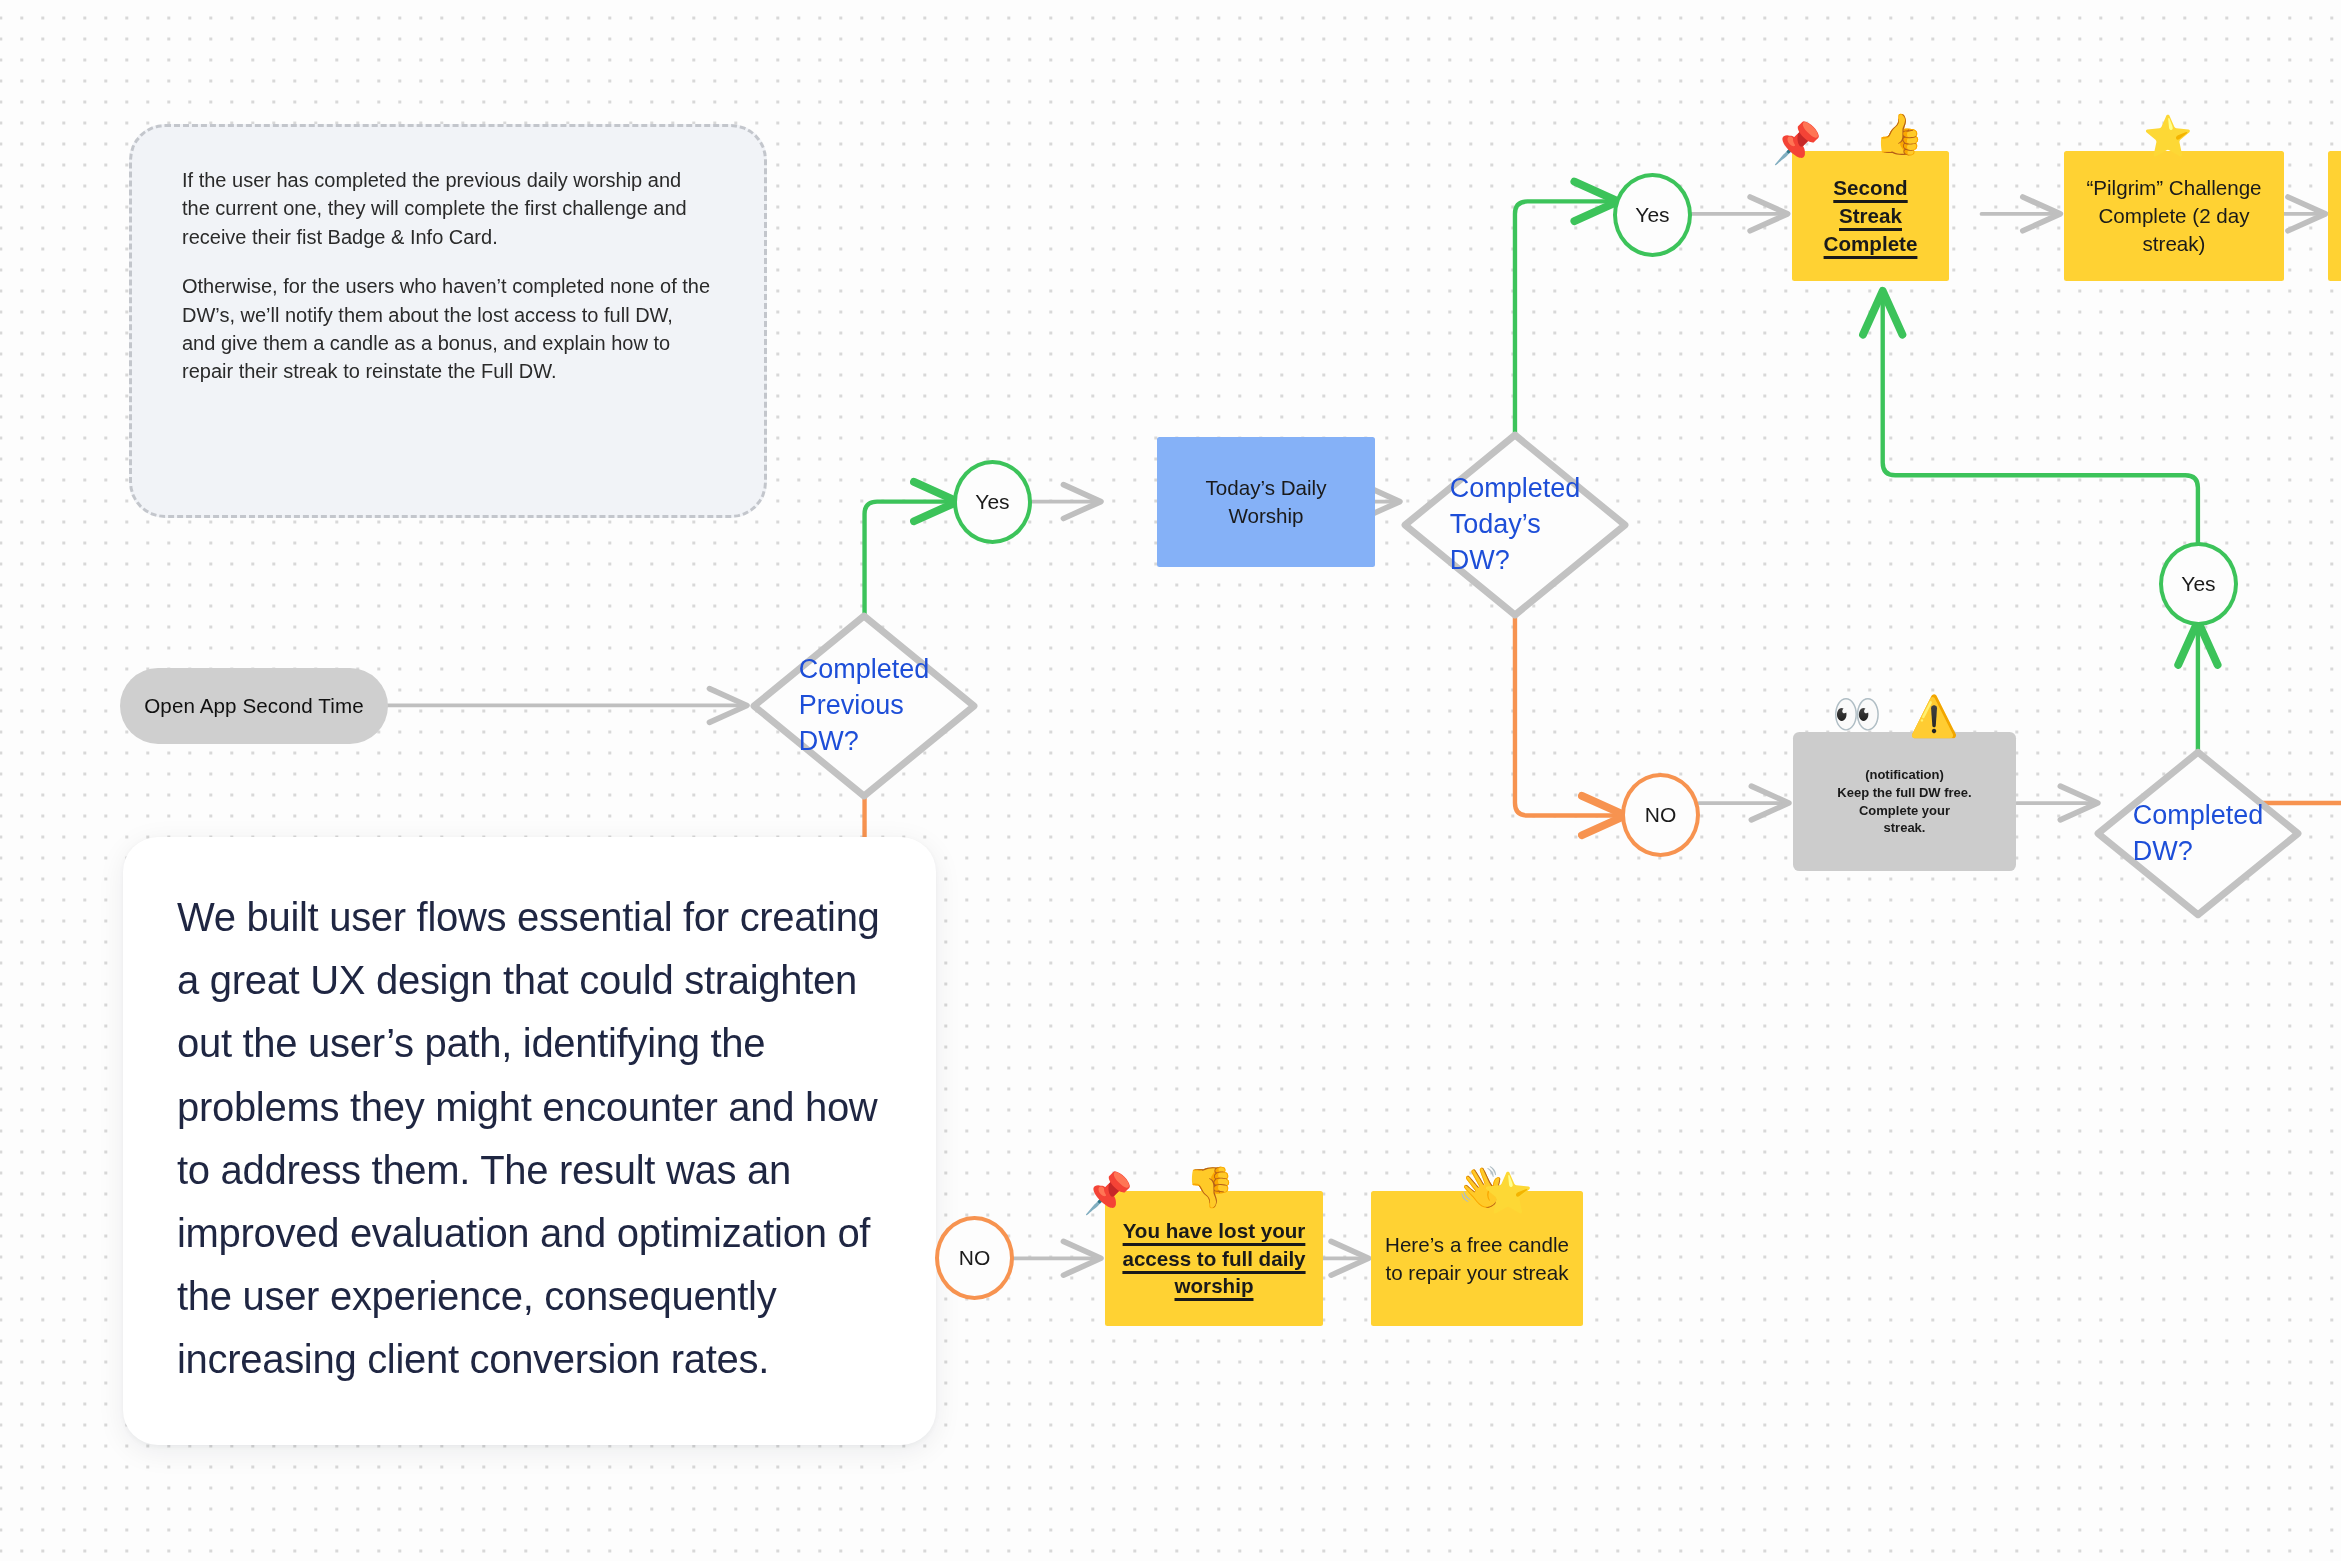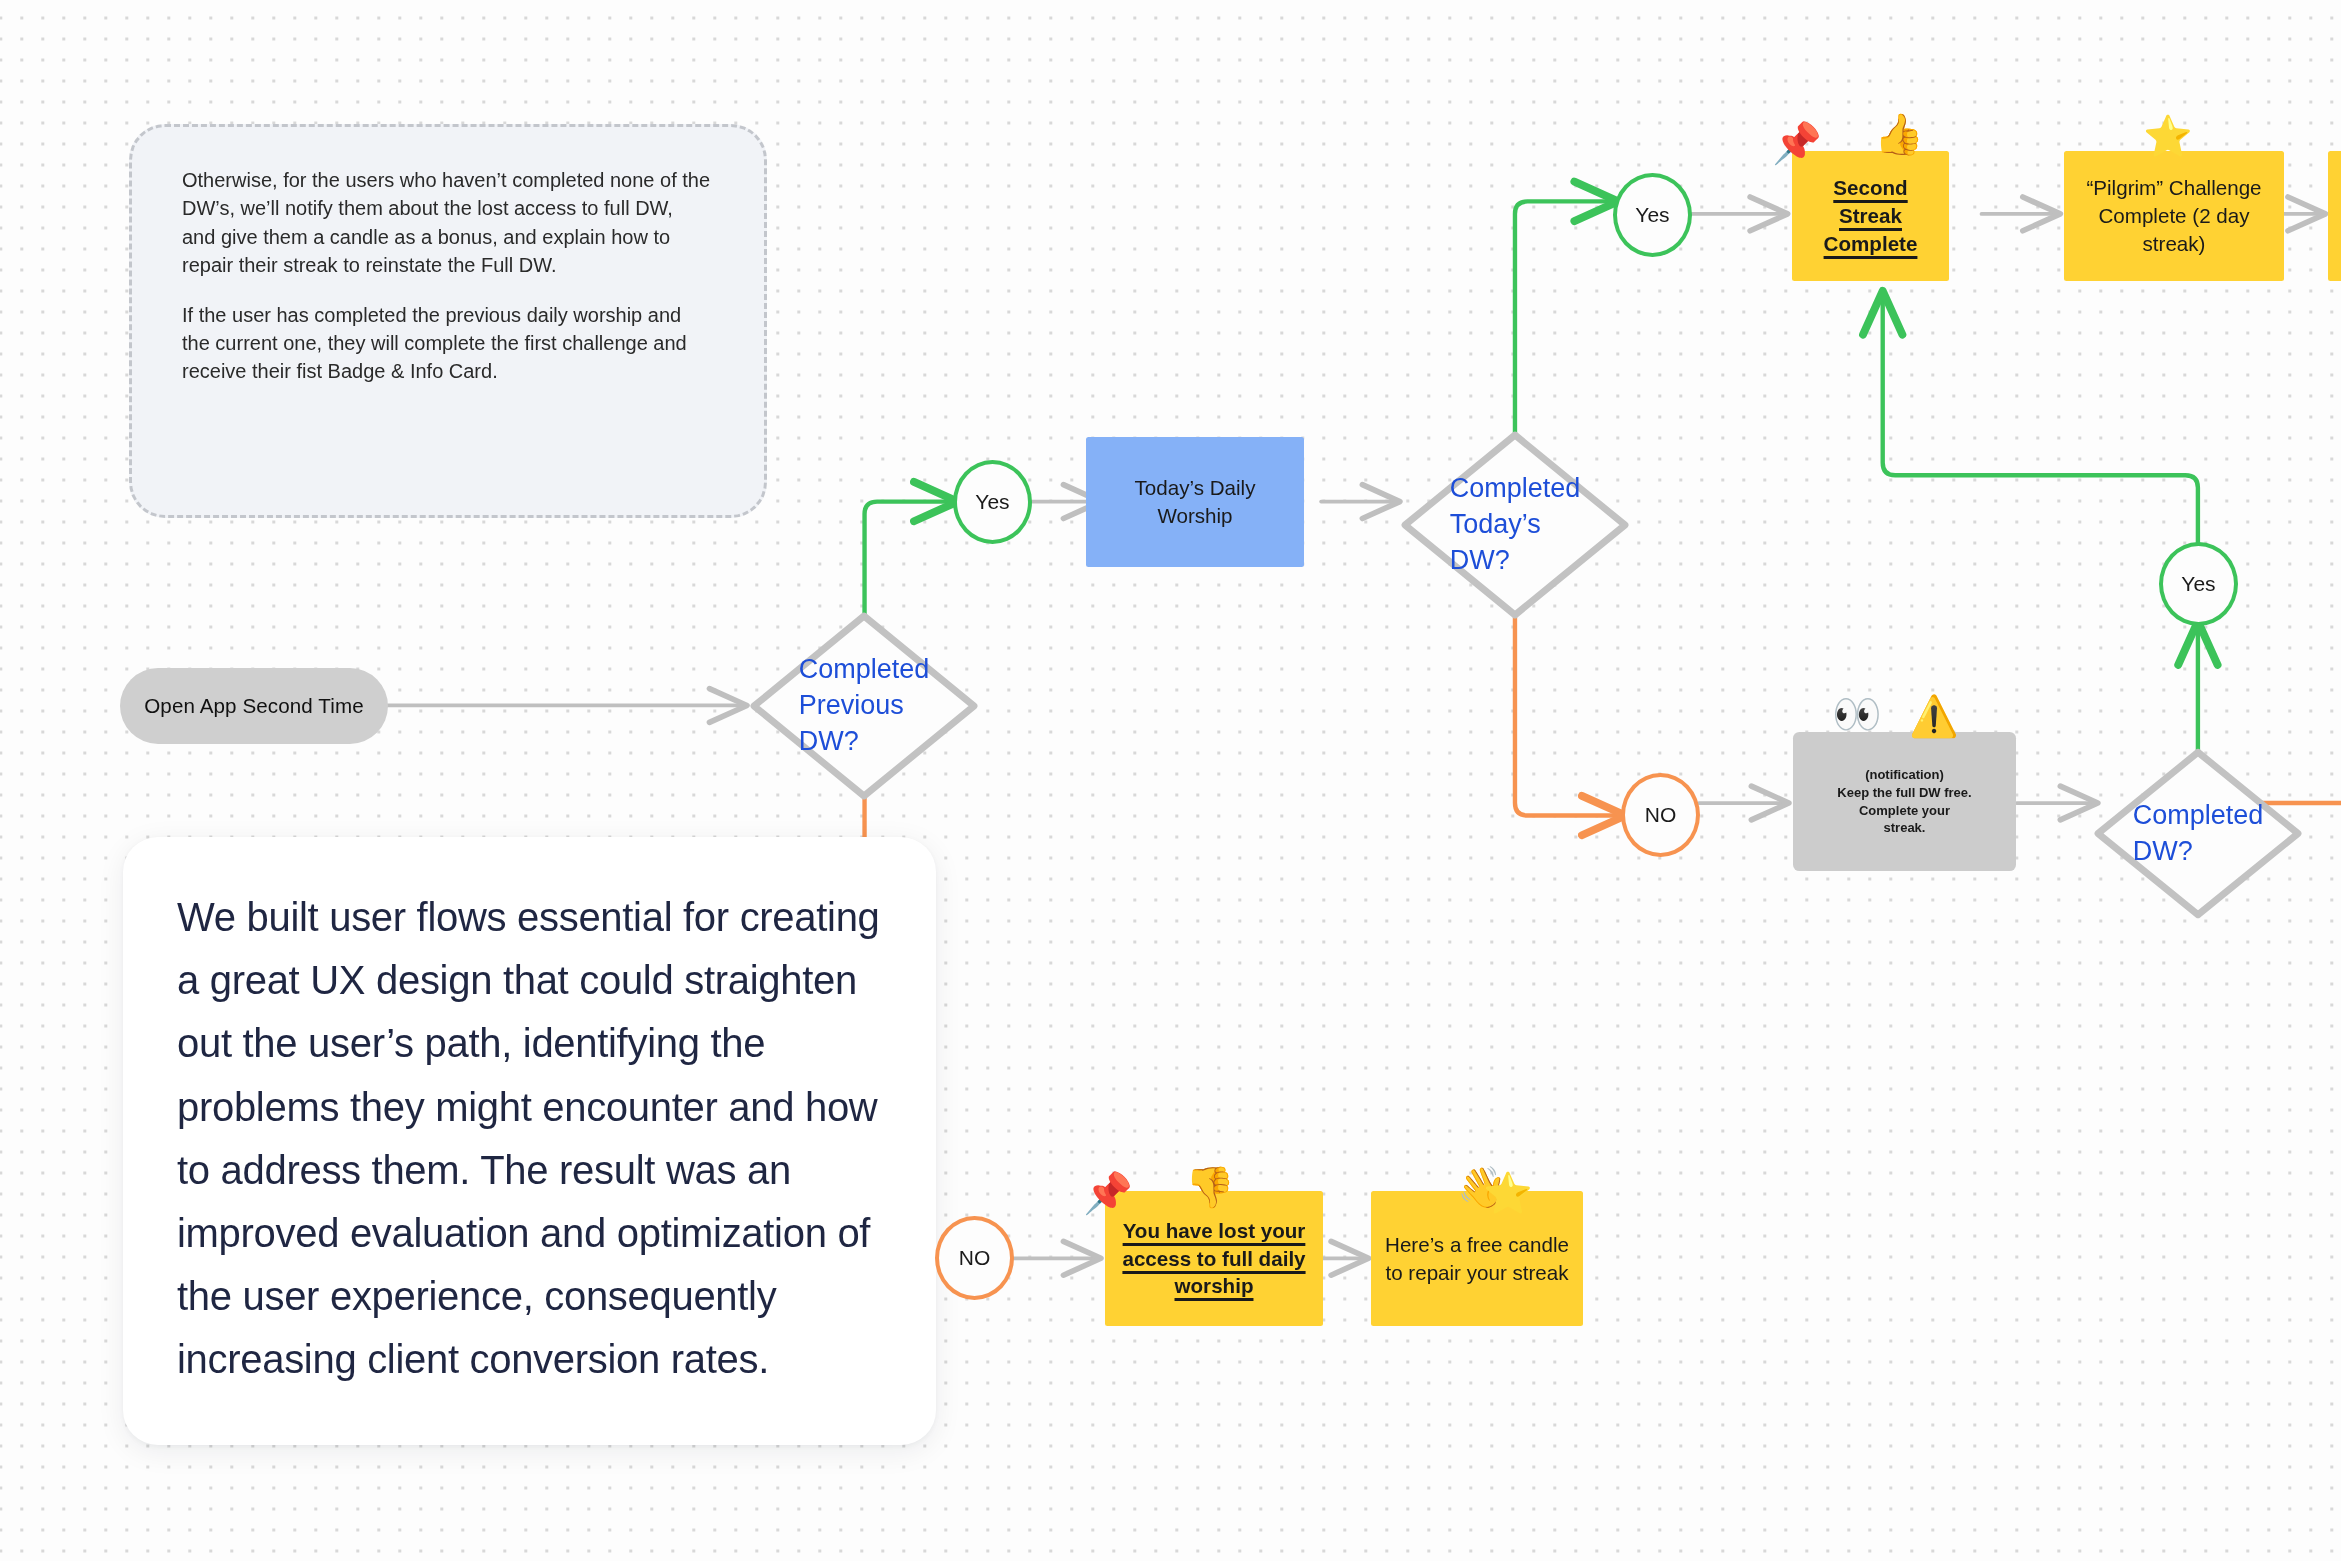--- a/index.html
+++ b/index.html
@@ -136,22 +136,22 @@
     <path d="M1382,1208 L1382,1370" stroke="#f79350" stroke-width="7"></path>
     <path d="M1382,2012 L1494,2012" stroke="#f79350" stroke-width="7" marker-end="url(#ao)"></path>
 
     <path d="M1620,2012 L1754,2012" stroke="#bfbfbf" stroke-width="6" marker-end="url(#ag)"></path>
 
     <path d="M2112,2012 L2182,2012" stroke="#bfbfbf" stroke-width="6" marker-end="url(#ag)"></path>
   </g>
 </svg>
 
 <div id="infocard">
+  <p>If the user has completed the previous daily worship and the current one, they will complete the first challenge and receive their fist Badge &amp; Info Card.</p>
   <p>Otherwise, for the users who haven’t completed none of the DW’s, we’ll notify them about the lost access to full DW, and give them a candle as a bonus, and explain how to repair their streak to reinstate the Full DW.</p>
-  <p>If the user has completed the previous daily worship and the current one, they will complete the first challenge and receive their fist Badge &amp; Info Card.</p>
 </div>
 
 <div class="node pill" style="left:120px;top:668px;width:268px;height:76px;">
   <span>Open App Second Time</span>
 </div>
 
 <div class="node diamond-wrap" style="left:749px;top:611px;width:230px;height:190px;">
   <svg class="diamond-svg" width="230" height="190" viewBox="0 0 368 304" xmlns="http://www.w3.org/2000/svg">
     <polygon points="184,8 360,152 184,296 8,152" fill="#fdfdfd" stroke="#c2c2c2" stroke-width="11" stroke-linejoin="round"></polygon>
   </svg>
@@ -159,21 +159,21 @@
     <span>Completed</span><br>
     <span>Previous</span><br>
     <span>DW?</span>
   </div>
 </div>
 
 <div class="node circ" style="left:953px;top:460px;width:79px;height:84px;">
   <span>Yes</span>
 </div>
 
-<div class="node rect blue" style="left:1086px;top:437px;width:218px;height:130px;">
+<div class="node rect blue" style="left:1157px;top:437px;width:218px;height:130px;">
   <div>
     <span>Today’s Daily</span><br>
     <span>Worship</span>
   </div>
 </div>
 
 <div class="node diamond-wrap" style="left:1400px;top:430px;width:230px;height:190px;">
   <svg class="diamond-svg" width="230" height="190" viewBox="0 0 368 304" xmlns="http://www.w3.org/2000/svg">
     <polygon points="184,8 360,152 184,296 8,152" fill="#fdfdfd" stroke="#c2c2c2" stroke-width="11" stroke-linejoin="round"></polygon>
   </svg>

